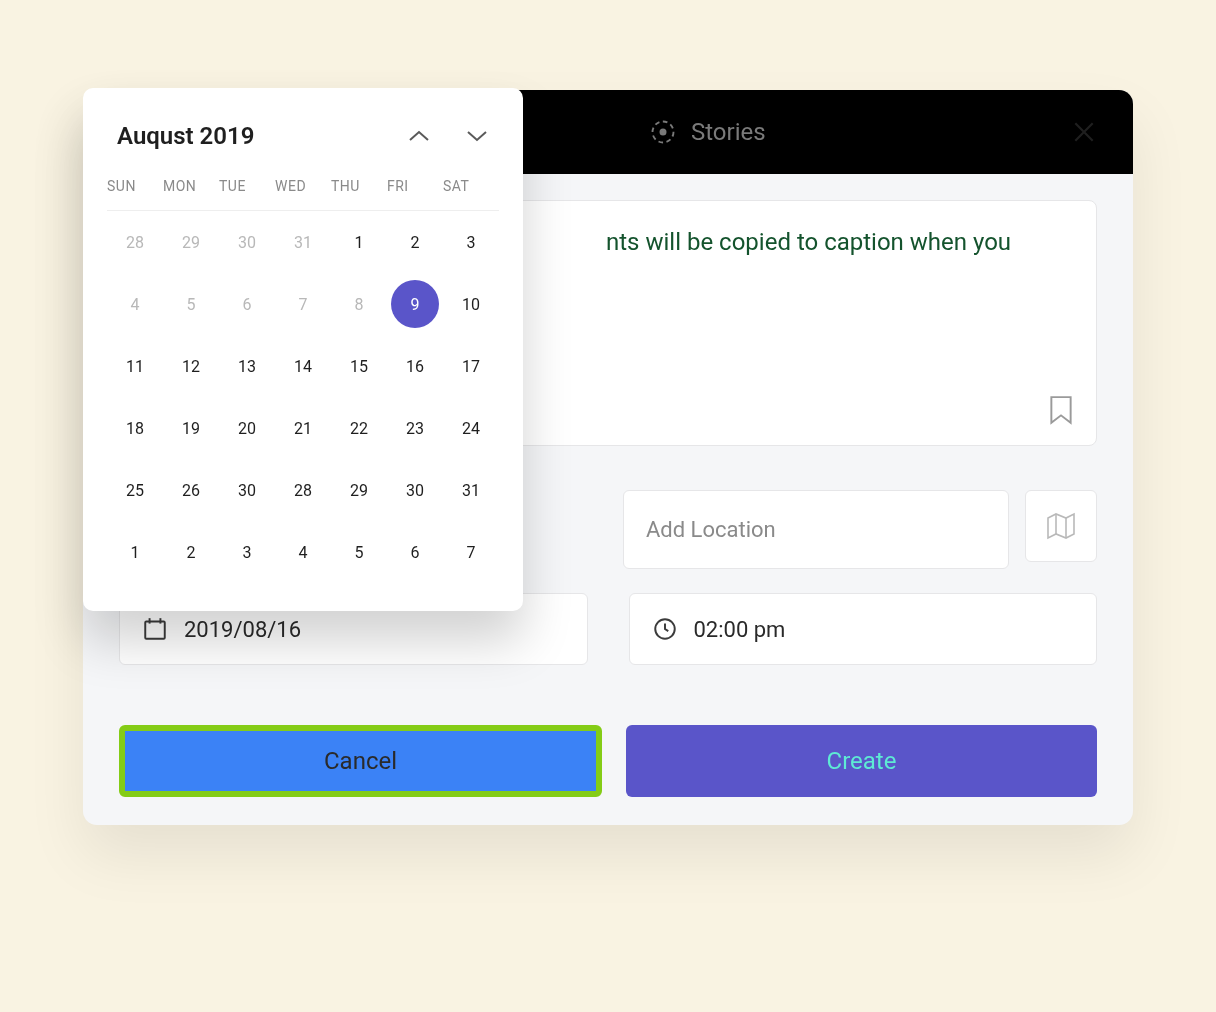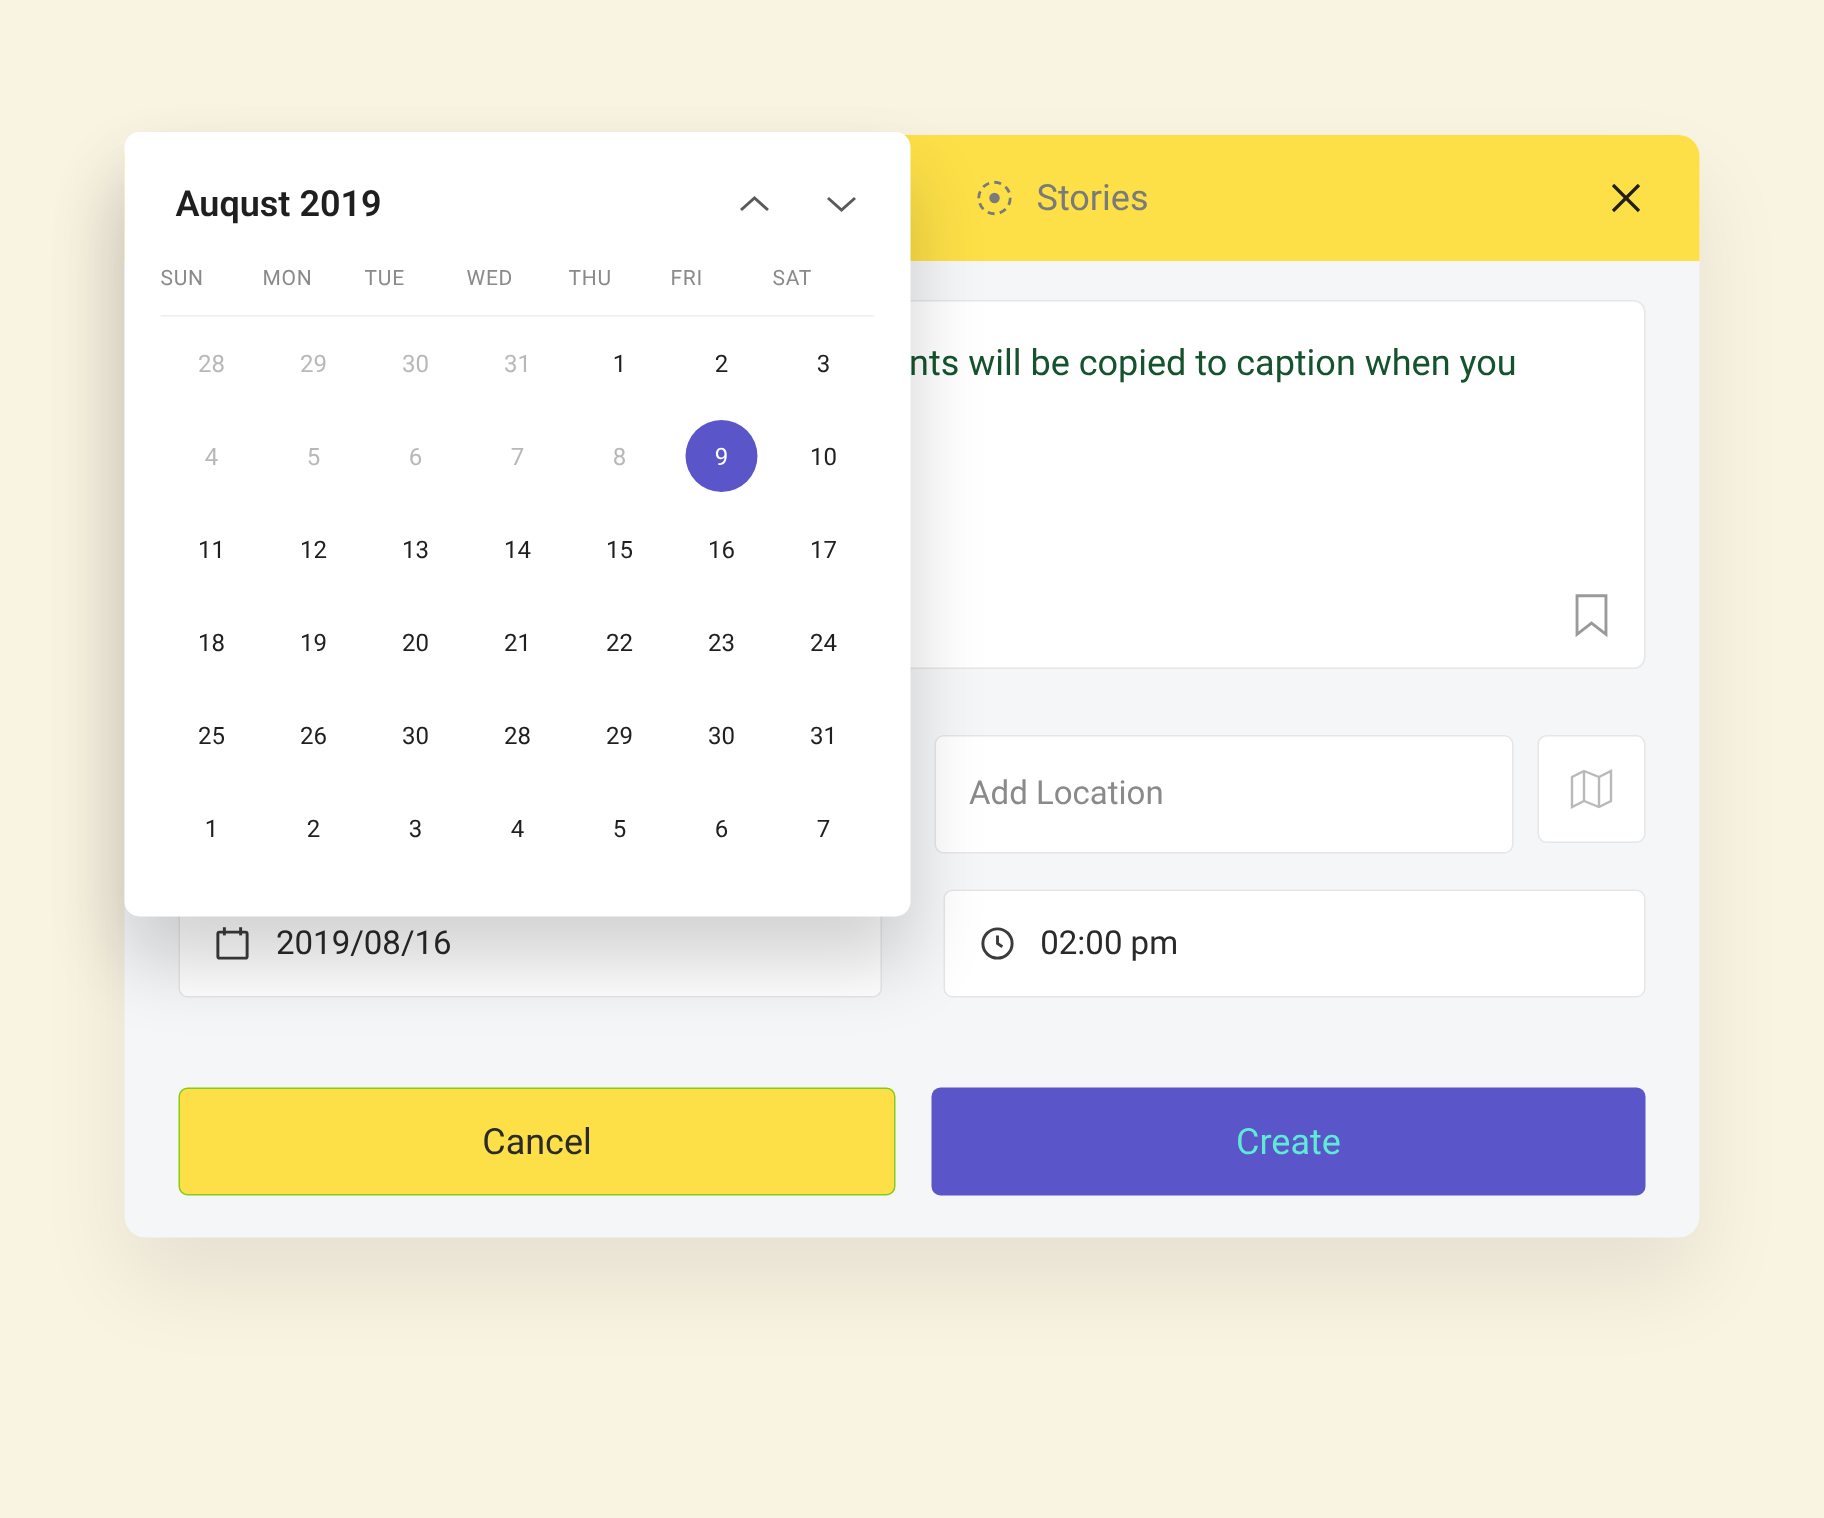--- a/index.html
+++ b/index.html
@@ -18,21 +18,21 @@
       border-radius: 14px;
       box-shadow: 0 30px 60px rgba(0,0,0,0.08);
       padding: 0;
       position: relative;
     }
     .modal-header {
       display: flex;
       align-items: center;
       justify-content: flex-end;
       padding: 28px 36px 28px 36px;
-      background: #fde047;
+      background: #000000;
       border-radius: 14px 14px 0 0;
     }
     .header-left {
       display: flex;
       align-items: center;
       gap: 14px;
       margin-right: auto;
       margin-left: 530px;
     }
     .stories-icon {
@@ -137,34 +137,34 @@
       height: 72px;
       border-radius: 6px;
       font-size: 24px;
       border: none;
       cursor: pointer;
       display: flex;
       align-items: center;
       justify-content: center;
     }
     .btn-cancel {
-      background: #fde047;
+      background: #3b82f6;
       color: #2a2a2a;
-      border: 1px solid #84cc16;
+      border: 6px solid #84cc16;
     }
     .btn-create {
       background: #5a55c9;
       color: #5eead4;
     }
     
     .calendar {
       position: absolute;
       top: -2px;
       left: 0px;
-      width: 524px;
+      width: 440px;
       background: #ffffff;
       border-radius: 10px;
       box-shadow: 0 30px 50px rgba(0,0,0,0.18);
       padding: 34px 24px 28px 24px;
       z-index: 10;
     }
     .cal-header {
       display: flex;
       align-items: center;
       padding: 0 10px 18px 10px;

